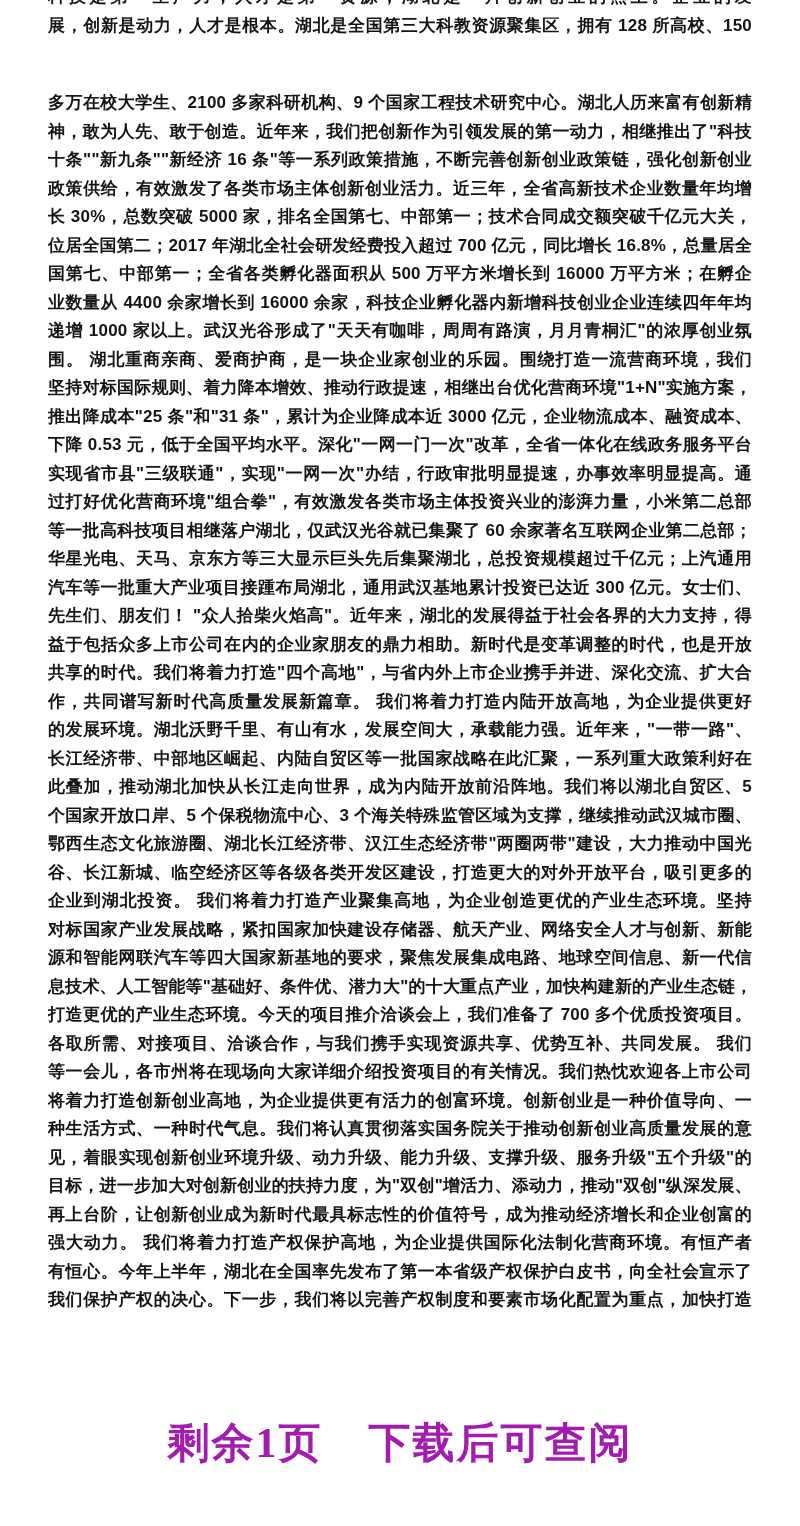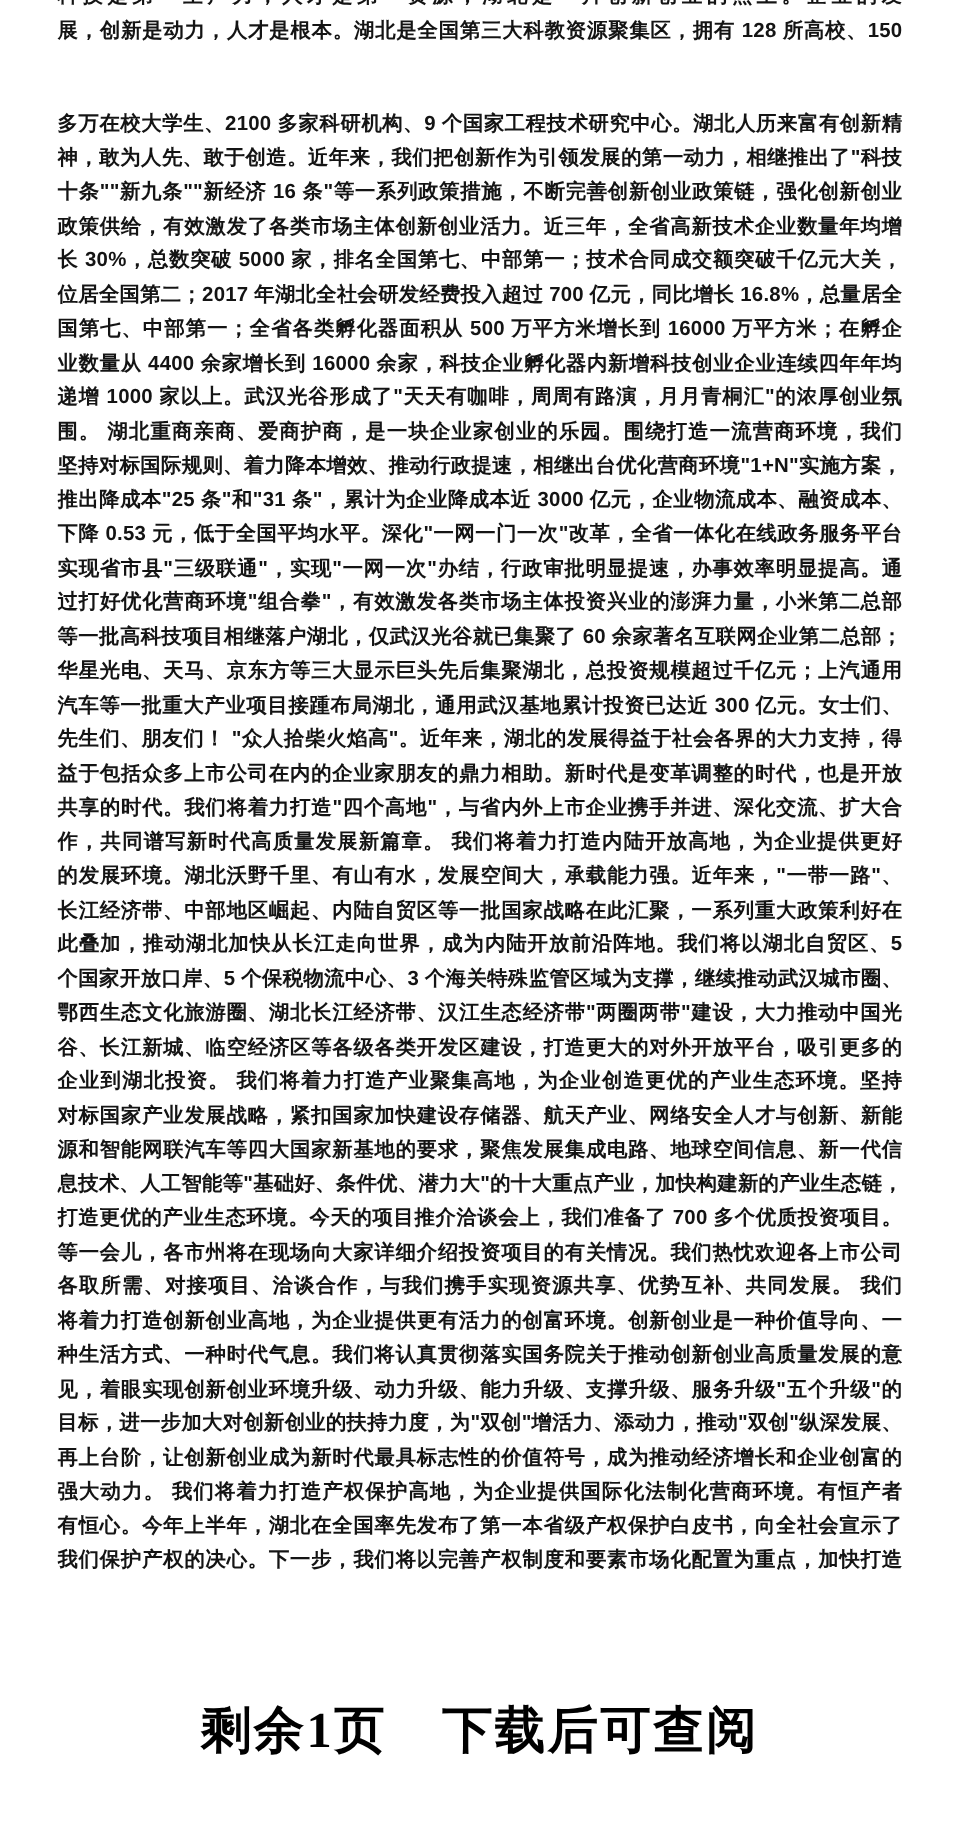--- a/index.html
+++ b/index.html
@@ -34,21 +34,21 @@
     overflow: hidden;
   }
   .top-block  { top: -17px; }
   .body-block { top: 89px; }
   .footer {
     position: absolute;
     top: 1418px;
     left: 0;
     width: 800px;
     text-align: center;
-    color: #000000;
+    color: #a21caf;
     font-family: "Liberation Serif", serif;
     font-weight: 700;
     font-size: 42px;
     line-height: 50px;
     letter-spacing: 2px;
     white-space: nowrap;
   }
   .footer .hint { margin-left: 46px; }
 </style>
 </head>
@@ -88,22 +88,22 @@
       <div class="line">长江经济带、中部地区崛起、内陆自贸区等一批国家战略在此汇聚，一系列重大政策利好在</div>
       <div class="line">此叠加，推动湖北加快从长江走向世界，成为内陆开放前沿阵地。我们将以湖北自贸区、5</div>
       <div class="line">个国家开放口岸、5 个保税物流中心、3 个海关特殊监管区域为支撑，继续推动武汉城市圈、</div>
       <div class="line">鄂西生态文化旅游圈、湖北长江经济带、汉江生态经济带"两圈两带"建设，大力推动中国光</div>
       <div class="line">谷、长江新城、临空经济区等各级各类开发区建设，打造更大的对外开放平台，吸引更多的</div>
       <div class="line">企业到湖北投资。 我们将着力打造产业聚集高地，为企业创造更优的产业生态环境。坚持</div>
       <div class="line">对标国家产业发展战略，紧扣国家加快建设存储器、航天产业、网络安全人才与创新、新能</div>
       <div class="line">源和智能网联汽车等四大国家新基地的要求，聚焦发展集成电路、地球空间信息、新一代信</div>
       <div class="line">息技术、人工智能等"基础好、条件优、潜力大"的十大重点产业，加快构建新的产业生态链，</div>
       <div class="line">打造更优的产业生态环境。今天的项目推介洽谈会上，我们准备了 700 多个优质投资项目。</div>
+      <div class="line">各取所需、对接项目、洽谈合作，与我们携手实现资源共享、优势互补、共同发展。 我们</div>
       <div class="line">等一会儿，各市州将在现场向大家详细介绍投资项目的有关情况。我们热忱欢迎各上市公司</div>
-      <div class="line">各取所需、对接项目、洽谈合作，与我们携手实现资源共享、优势互补、共同发展。 我们</div>
       <div class="line">将着力打造创新创业高地，为企业提供更有活力的创富环境。创新创业是一种价值导向、一</div>
       <div class="line">种生活方式、一种时代气息。我们将认真贯彻落实国务院关于推动创新创业高质量发展的意</div>
       <div class="line">见，着眼实现创新创业环境升级、动力升级、能力升级、支撑升级、服务升级"五个升级"的</div>
       <div class="line">目标，进一步加大对创新创业的扶持力度，为"双创"增活力、添动力，推动"双创"纵深发展、</div>
       <div class="line">再上台阶，让创新创业成为新时代最具标志性的价值符号，成为推动经济增长和企业创富的</div>
       <div class="line">强大动力。 我们将着力打造产权保护高地，为企业提供国际化法制化营商环境。有恒产者</div>
       <div class="line">有恒心。今年上半年，湖北在全国率先发布了第一本省级产权保护白皮书，向全社会宣示了</div>
       <div class="line">我们保护产权的决心。下一步，我们将以完善产权制度和要素市场化配置为重点，加快打造</div>
     </div>
 

